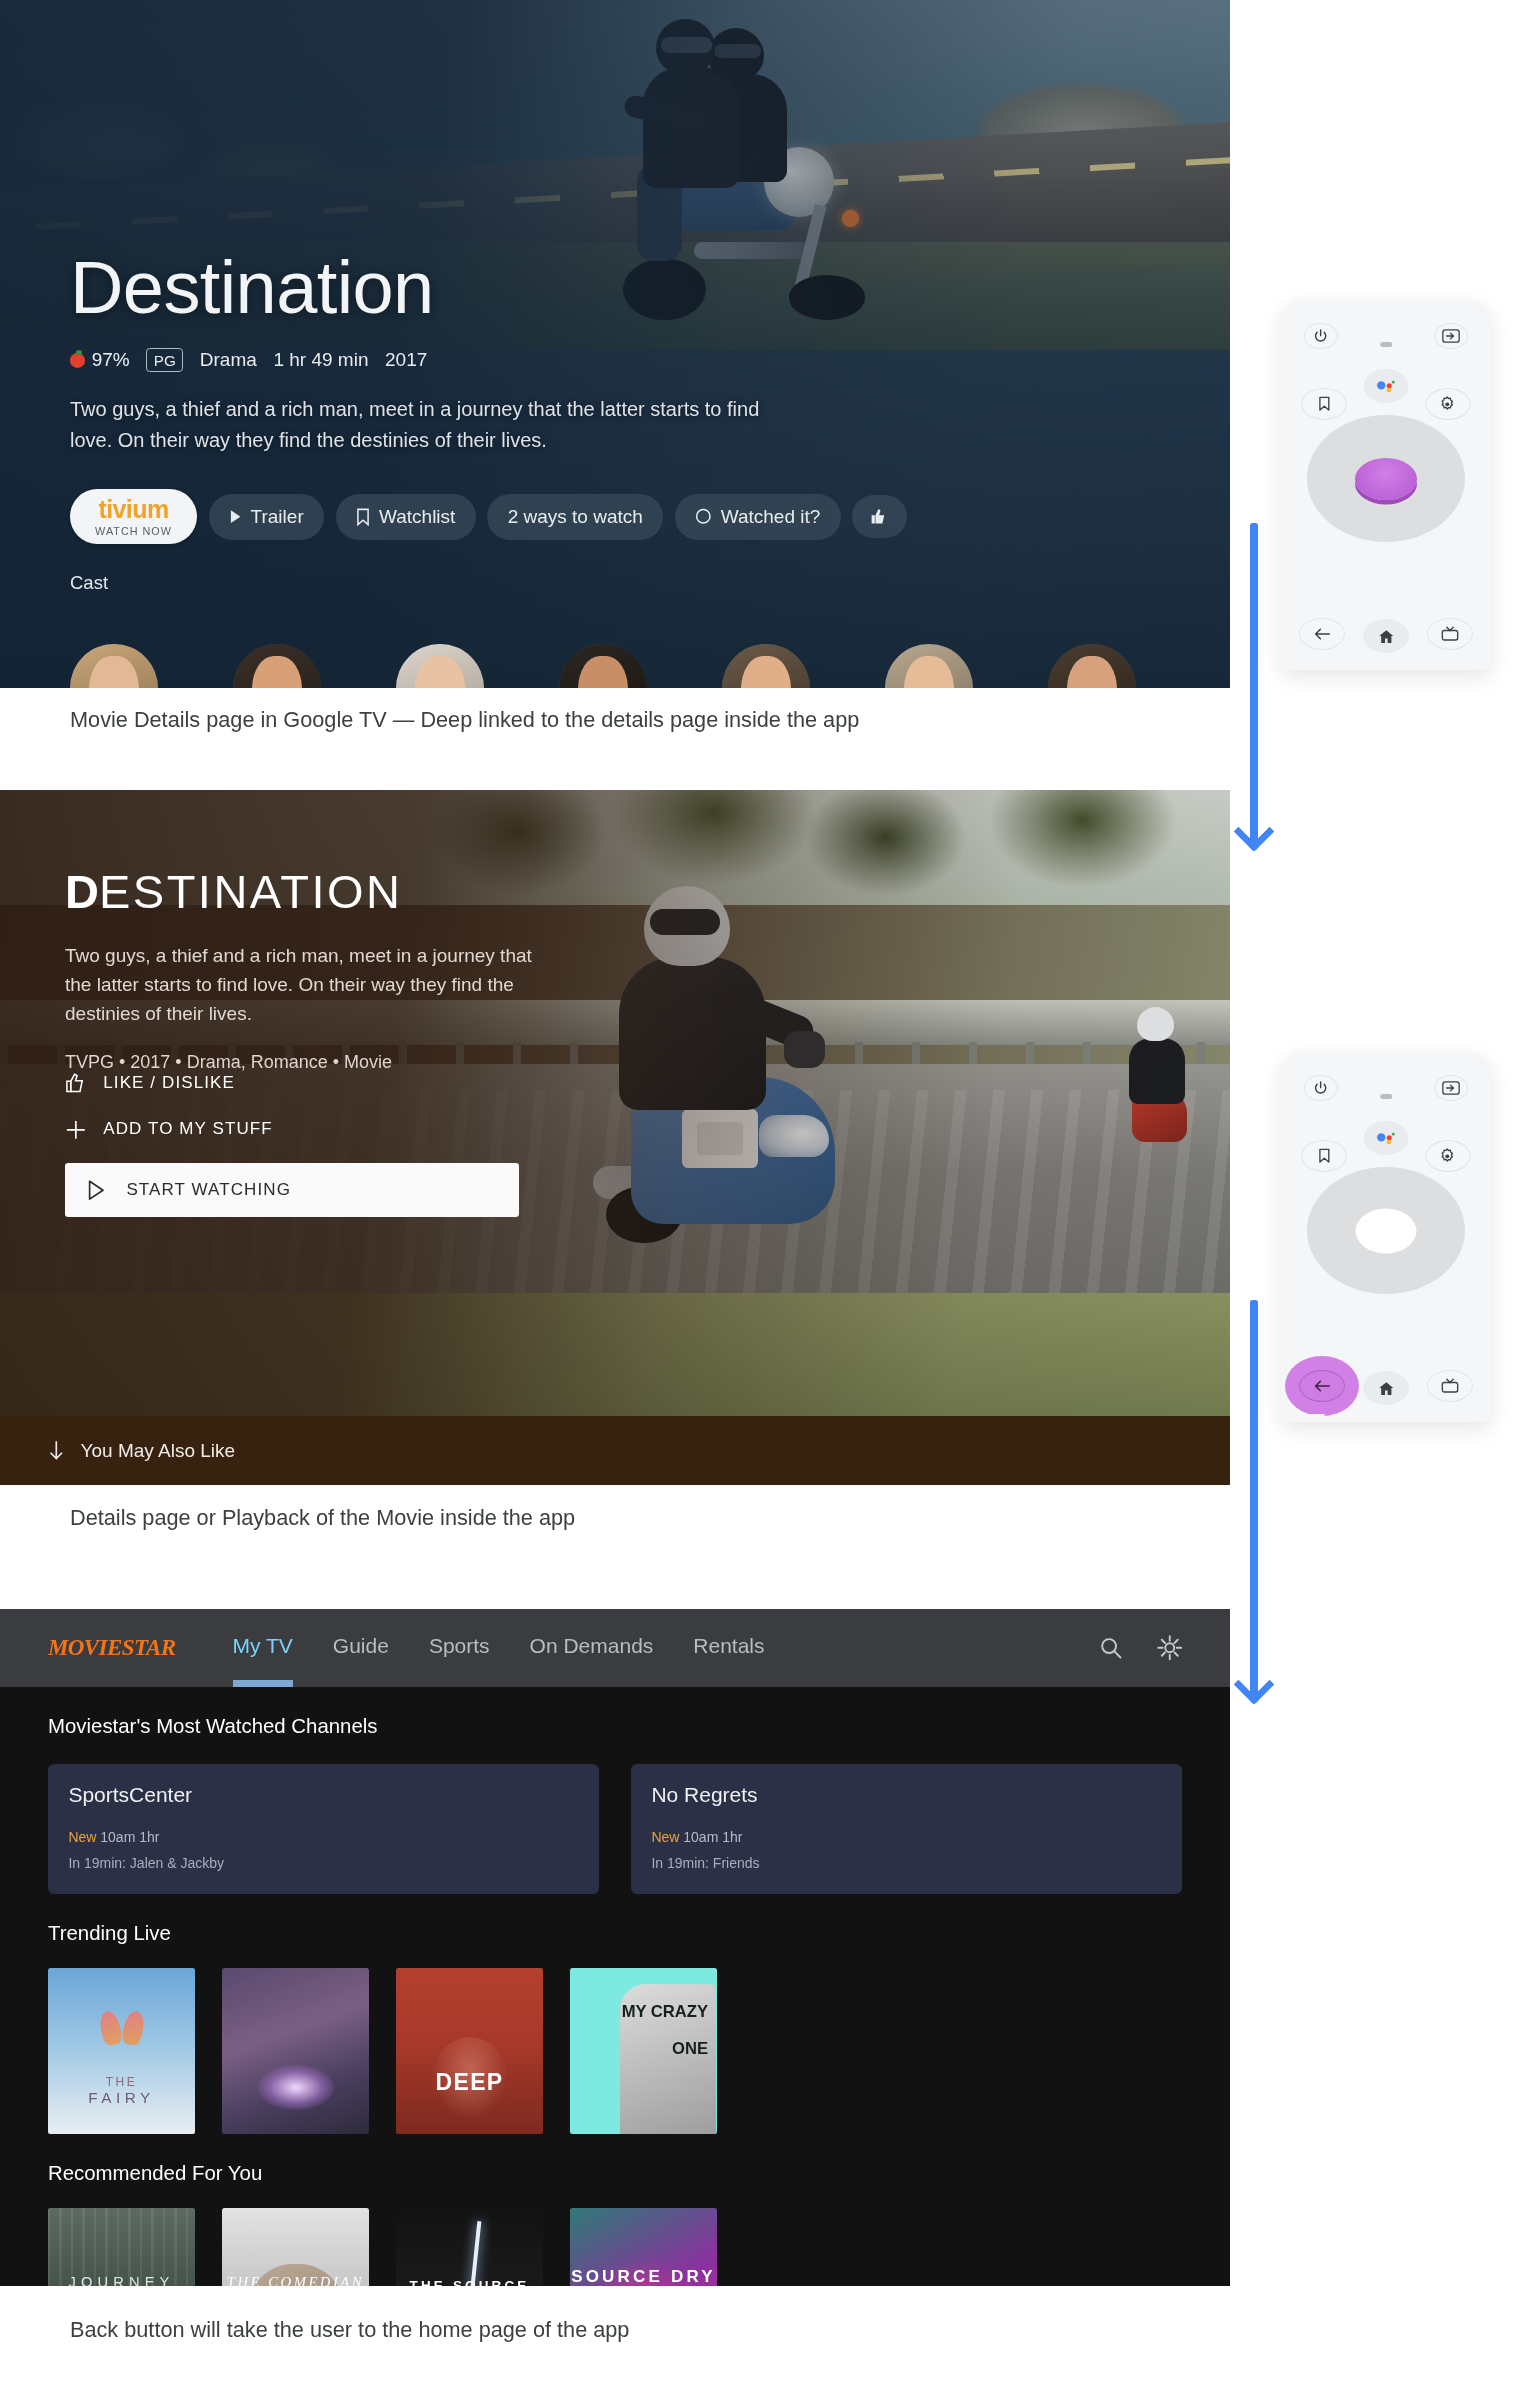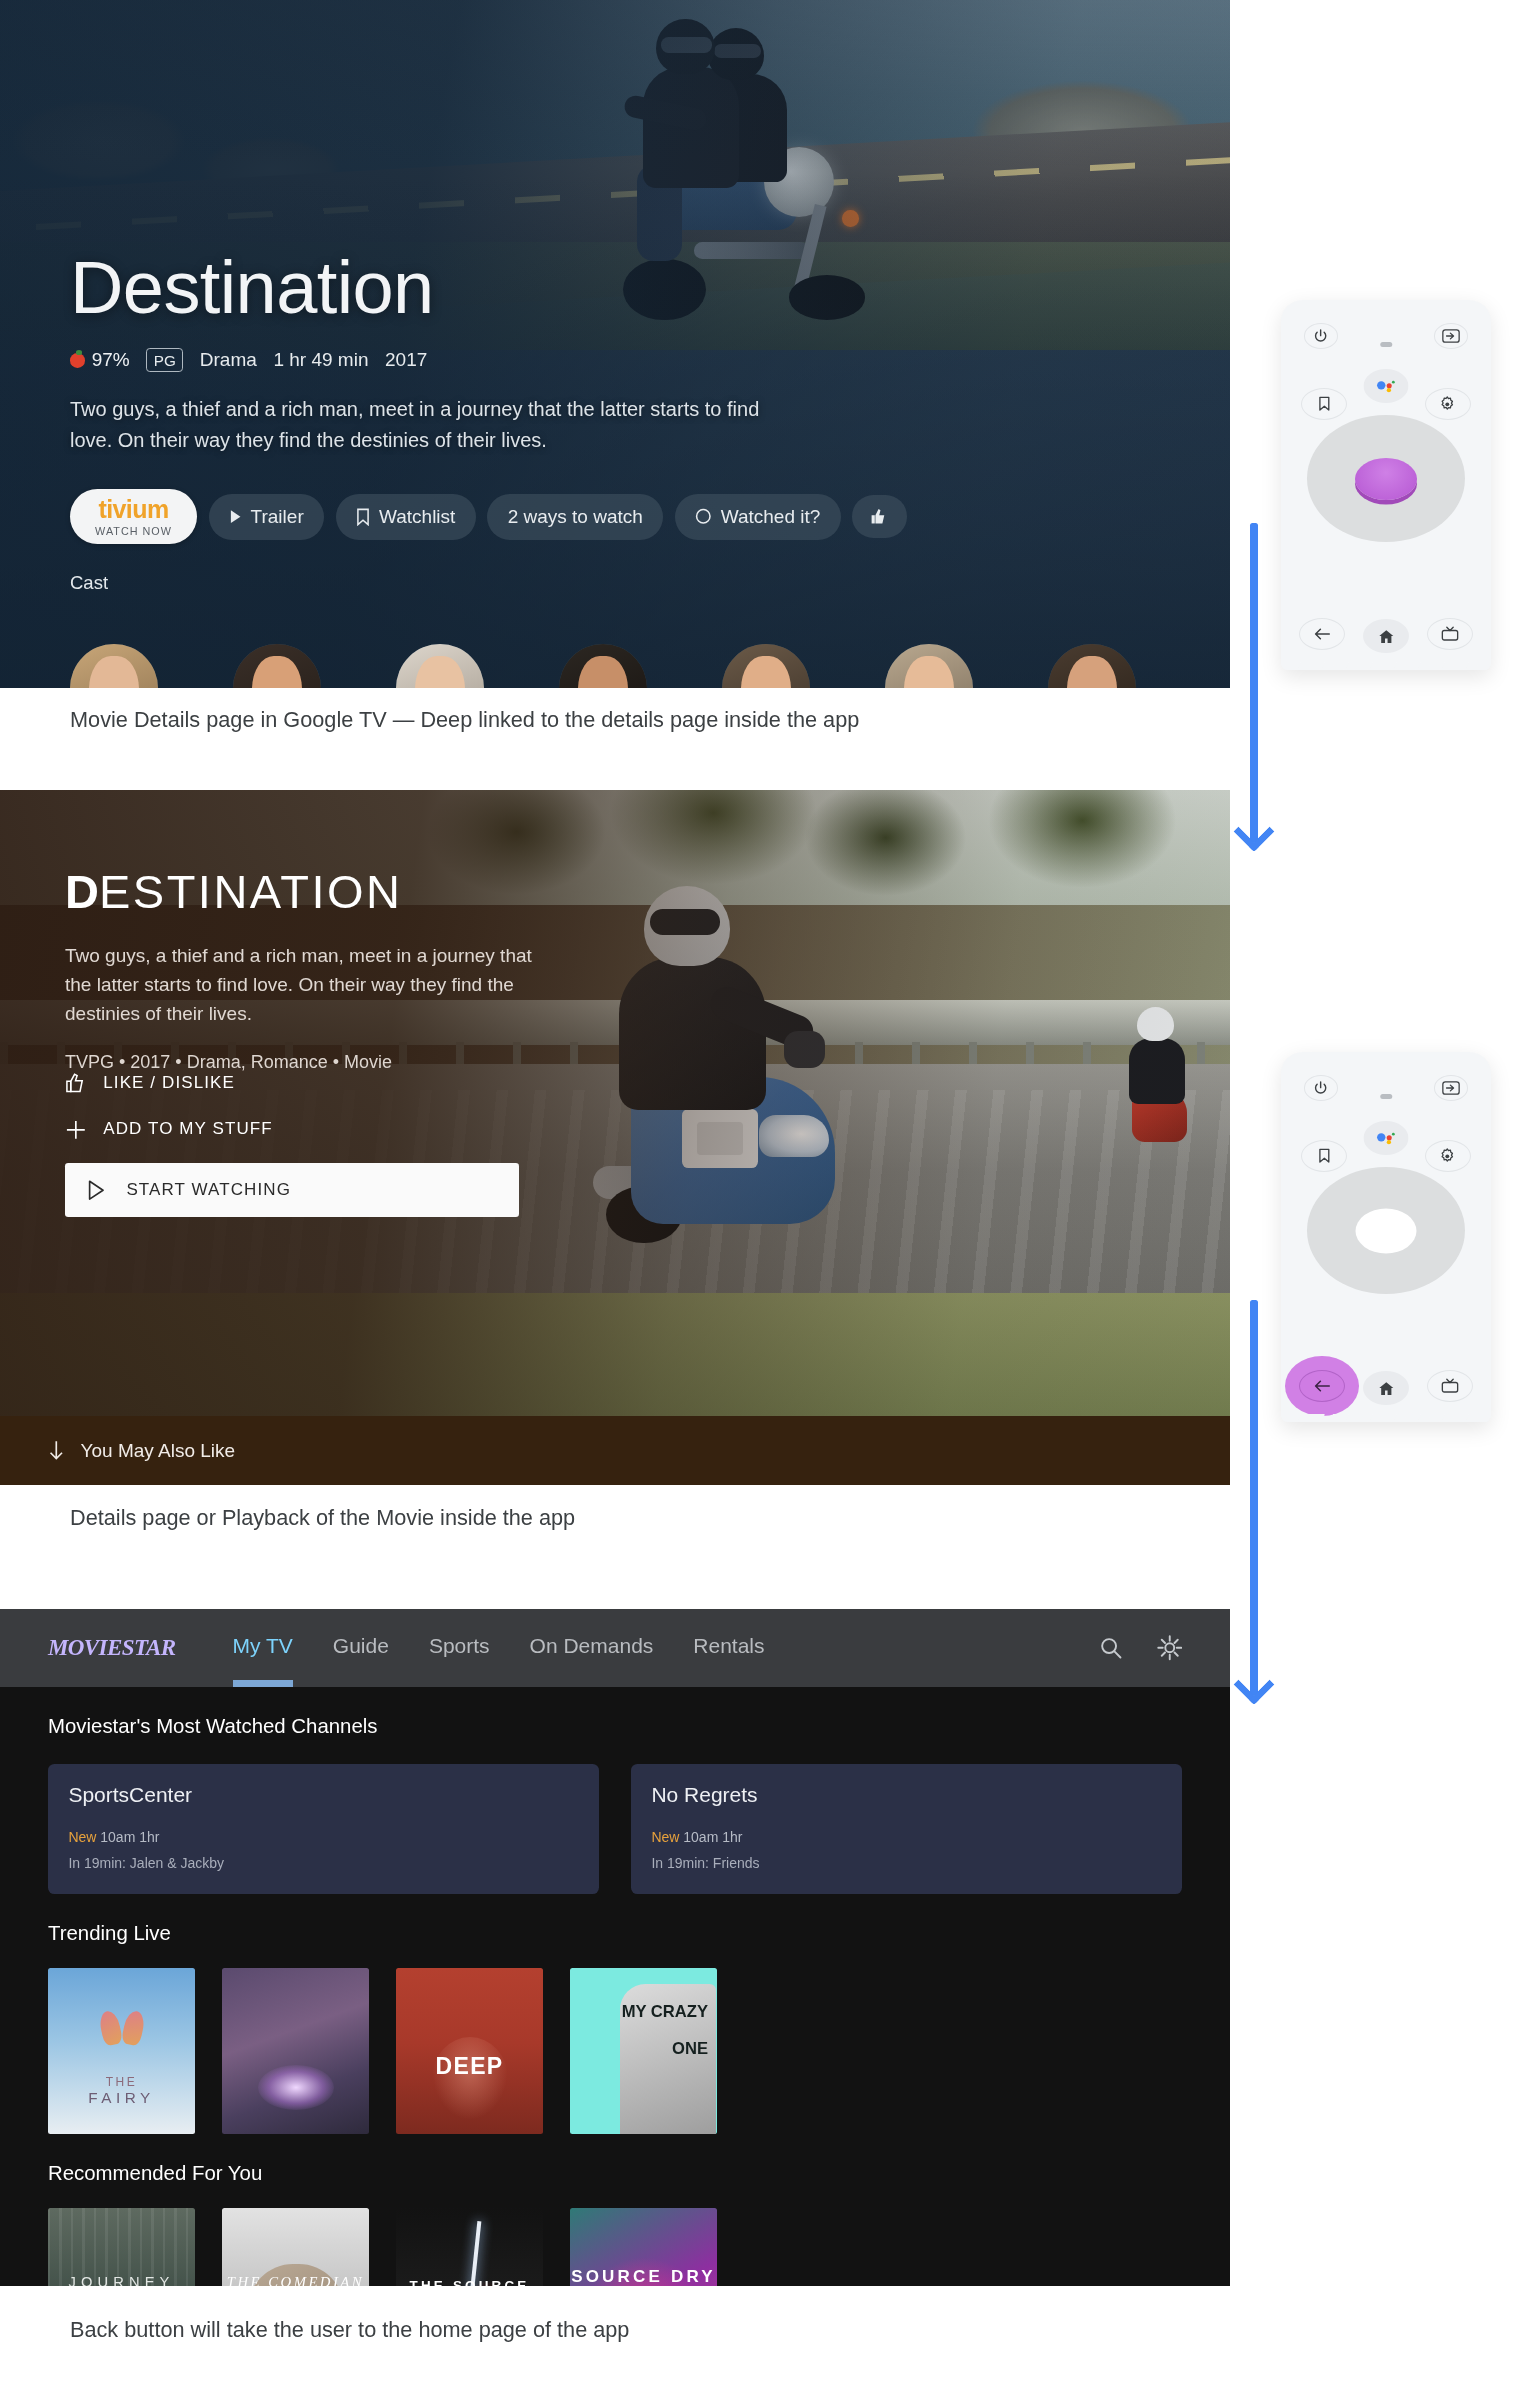--- a/index.html
+++ b/index.html
@@ -165,21 +165,21 @@
     color:#2b2b2b; font-size:17px; letter-spacing:1.1px;
   }
   .p2-bottombar {
     position:absolute; left:0; bottom:0; width:100%; height:69px; background:#36220f;
     display:flex; align-items:center; gap:16px; padding-left:48px; color:#f1ece8; font-size:19px;
   }
 
   
   .panel3 { position:absolute; left:0; top:1609px; width:1230px; height:677px; background:#121212; overflow:hidden; }
   .p3-nav { height:78px; background:#3a3c3f; display:flex; align-items:center; padding:0 48px; }
-  .p3-logo { color:#c4b5fd; font-size:23px; font-weight:700; font-style:italic; letter-spacing:-0.6px; font-family:"Liberation Serif", serif; }
+  .p3-logo { color:#f97316; font-size:23px; font-weight:700; font-style:italic; letter-spacing:-0.6px; font-family:"Liberation Serif", serif; }
   .p3-tabs { display:flex; align-items:flex-end; gap:40px; margin-left:37px; }
   .p3-tab { color:#b9bcc0; font-size:21px; position:relative; padding-bottom:3.8px; }
   .p3-tab.active { color:#7dd3fc;margin-left:20px; }
   .p3-tab.active::after { content:""; position:absolute; left:0; bottom:-25.5px; width:100%; height:7px; background:#7da8d6; }
   .p3-navright { margin-left:auto; display:flex; align-items:center; gap:34px; }
   .p3-body { padding:0 48px; }
   .p3-h { color:#ffffff; font-size:20.4px; margin-top:28px; }
   .ch-row { display:flex; gap:32px; margin-top:25.5px; }
   .ch-card { flex:1; background:#2b3047; border-radius:6.4px; padding:19px 20.4px 23px; }
   .ch-title { color:#eef0f4; font-size:21px; }
@@ -518,21 +518,21 @@
             </div>
           <div class="ptitle" style="bottom:45px; font-size:12px; letter-spacing:2.5px; color:#8c6a7a;">THE</div>
           <div class="ptitle" style="bottom:27px; font-size:15.3px; letter-spacing:4.5px; color:#6d5d74;">FAIRY</div>
         </div>
         <div class="poster art-wolf">
           <div class="glow"></div>
           <div class="ptitle" style="bottom:19px; font-size:7.6px; color:#d8cfe4;"></div>
         </div>
         <div class="poster art-deep">
           <div class="fc"></div>
-          <div class="ptitle" style="bottom:54px; font-size:23px; font-weight:700; letter-spacing:1.3px; color:#ffffff;">DEEP</div>
+          <div class="ptitle" style="bottom:38px; font-size:23px; font-weight:700; letter-spacing:1.3px; color:#ffffff;">DEEP</div>
         </div>
         <div class="poster art-crazy">
           <div class="person"></div>
           <div class="ptitle" style="top:34px; right:9px; left:auto; font-size:16.6px; font-weight:700; color:#15201f; text-align:right;">MY CRAZY</div>
           <div class="ptitle" style="top:71px; right:9px; left:auto; font-size:16.6px; font-weight:700; color:#15201f; text-align:right;">ONE</div>
         </div>
       </div>
 
       <div class="p3-h">Recommended For You</div>
       <div class="poster-row">

